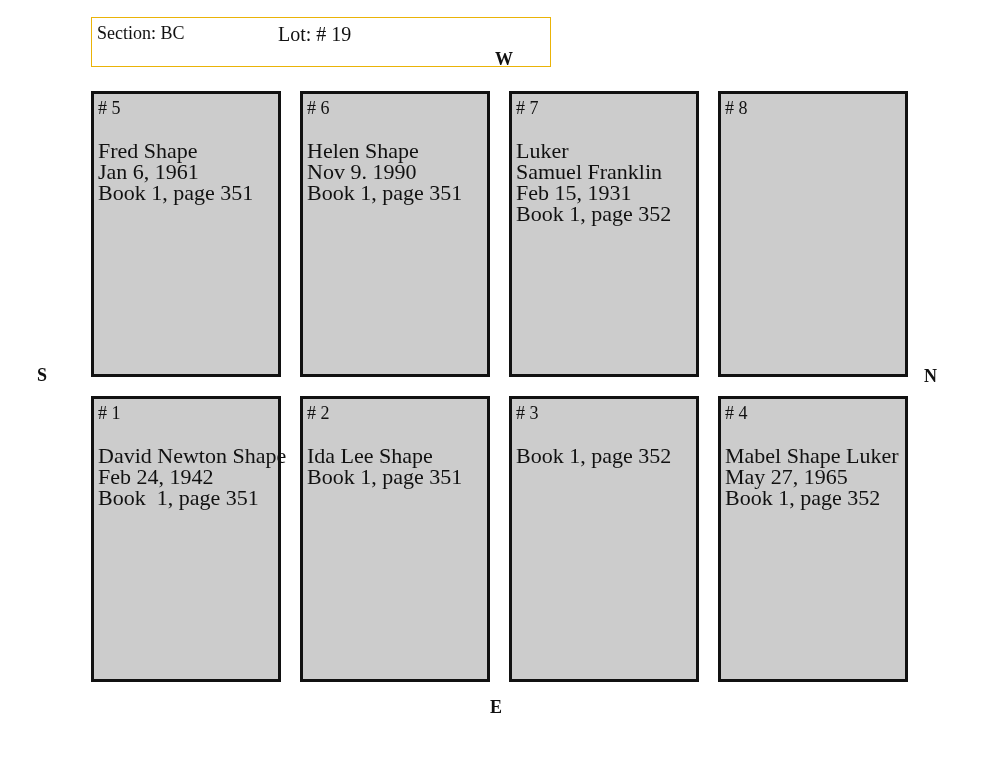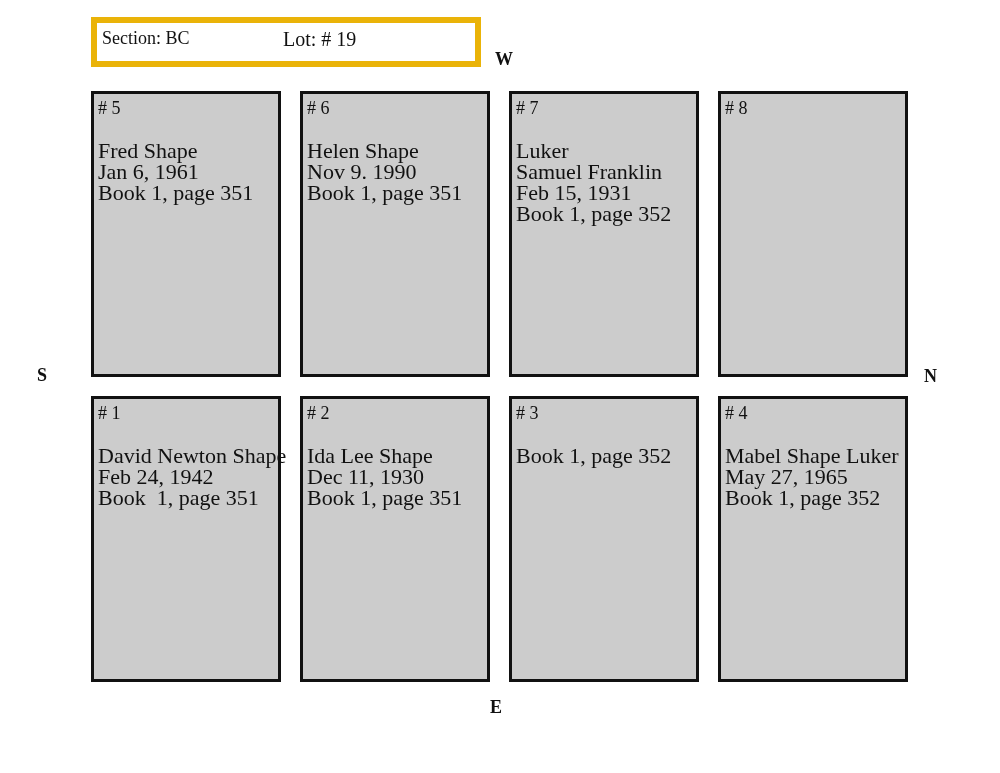--- a/index.html
+++ b/index.html
@@ -1,19 +1,19 @@
 <!DOCTYPE html>
 <html><head>
 <meta charset="utf-8">
 <style>
   html, body { margin:0; padding:0; background:#ffffff; }
   body { width:1000px; height:773px; position:relative; overflow:hidden;
          font-family:"Liberation Serif","DejaVu Serif",serif; color:#111; }
-  .header-box { position:absolute; left:91px; top:17px; width:390px; height:50px;
-                border:6px solid #eab308; box-sizing:border-box; background:#fff;padding-left:44px; }
+  .header-box { position:absolute; left:91px; top:17px; width:460px; height:50px;
+                border:1px solid #eab308; box-sizing:border-box; background:#fff;padding-left:44px; }
   .header-box .sec { position:absolute; left:5px; top:5px; font-size:18px; }
   .header-box .lot { position:absolute; left:186px; top:5px; font-size:20px; }
   .compass { position:absolute; font-weight:bold; font-size:18px; }
   .plot { position:absolute; width:190px; height:286px; box-sizing:border-box;
           border:3px solid #111; background:#cccccc; padding:4px 0 0 4px; }
   .plot .num { font-size:18px; line-height:21px; display:block; margin-bottom:21px; }
   .plot .line { font-size:22px; line-height:21px; display:block; white-space:pre; }
 </style>
 </head>
 <body>
@@ -53,21 +53,20 @@
 
 <div class="plot" style="left:91px;top:396px;">
   <span class="num"># 1</span>
   <span class="line">David Newton Shape</span>
   <span class="line">Feb 24, 1942</span>
   <span class="line">Book  1, page 351</span>
 </div>
 <div class="plot" style="left:300px;top:396px;">
   <span class="num"># 2</span>
   <span class="line">Ida Lee Shape</span>
-  <span class="line">Dec 11, 1930</span>
   <span class="line">Book 1, page 351</span>
 </div>
 <div class="plot" style="left:509px;top:396px;">
   <span class="num"># 3</span>
   <span class="line">Book 1, page 352</span>
 </div>
 <div class="plot" style="left:718px;top:396px;">
   <span class="num"># 4</span>
   <span class="line">Mabel Shape Luker</span>
   <span class="line">May 27, 1965</span>

